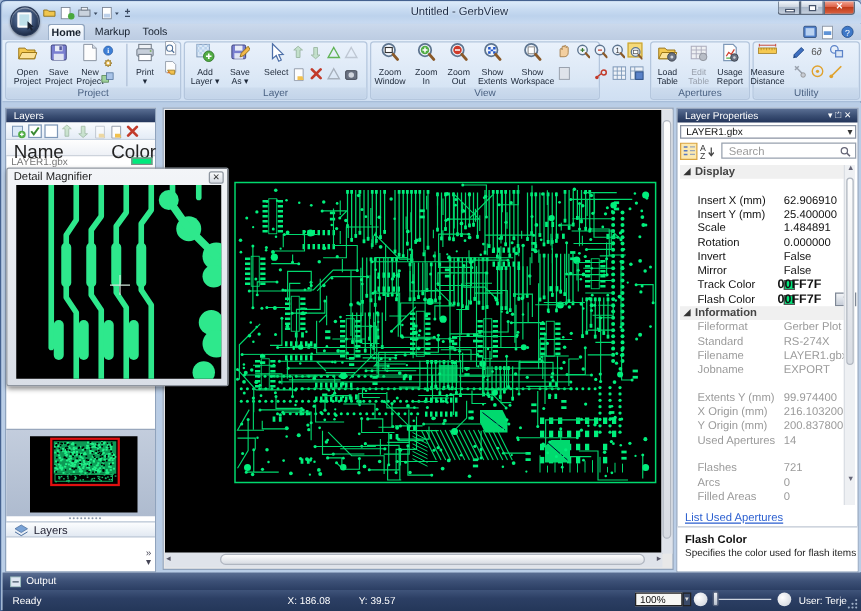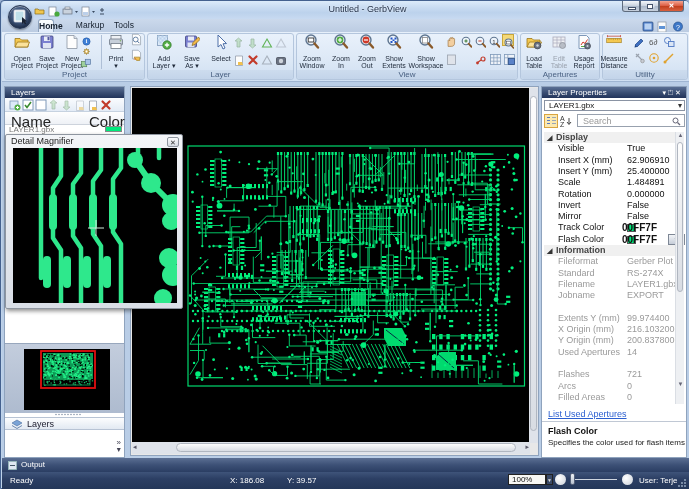--- a/index.html
+++ b/index.html
@@ -34,21 +34,21 @@
  border:1px solid #2a3a57;box-shadow:0 1px 2px rgba(0,0,0,.4), inset 0 1px 1px rgba(255,255,255,.5);
  z-index:30;}
 #appbtn svg{position:absolute;left:5px;top:5px;}
 
 #qat{position:absolute;left:33px;top:3px;height:13px;z-index:25;}
 
 #tabrow{position:absolute;left:1px;top:18px;width:687px;height:13px;
  background:linear-gradient(#cbd9ec,#bccce2);}
 .tab{position:absolute;top:0;height:13px;font-size:8.5px;color:#16202e;
  text-align:center;line-height:13px;}
-#tab-home{left:36px;width:16px;background:linear-gradient(#fdfefe,#eef4fb 50%,#dfeafa);
+#tab-home{left:36px;width:30px;background:linear-gradient(#fdfefe,#eef4fb 50%,#dfeafa);
  border:1px solid #8fa4bf;border-bottom:none;border-radius:3px 3px 0 0;font-weight:bold;}
 #tab-markup{left:70px;width:36px;}
 #tab-tools{left:107px;width:30px;}
 #tabicons{position:absolute;right:3px;top:1px;}
 
 #ribbon{position:absolute;left:1px;top:31px;width:687px;height:50px;
  background:linear-gradient(#e7f0fb,#dbe7f6 55%,#cfdff2);border-bottom:1px solid #9fb5d2;}
 .group{position:absolute;top:1px;height:47px;border:1px solid #b4c6dd;border-radius:3px;
  background:linear-gradient(#e9f1fb,#dce8f6 60%,#d0e0f2);}
 .glabel{position:absolute;left:0;bottom:0;width:100%;height:9px;font-size:8px;
@@ -177,21 +177,21 @@
       </svg>
     </div>
   </div>
   <div id="ribbon">
     <div class="group" style="left:2px;width:141px;">
       <div class="glabel">Project</div>
     </div>
     <div class="group" style="left:145px;width:147px;">
       <div class="glabel">Layer</div>
     </div>
-    <div class="group" style="left:294px;width:222px;">
+    <div class="group" style="left:294px;width:184px;">
       <div class="glabel">View</div>
     </div>
     <div class="group" style="left:518px;width:80px;">
       <div class="glabel">Apertures</div>
     </div>
     <div class="group" style="left:600px;width:86px;">
       <div class="glabel">Utility</div>
     </div>
     <div id="ribicons" style="position:absolute;left:0;top:0;width:687px;height:50px;">
         <div class="bigbtn" style="left:-2.0px;top:2px;width:44px;">
@@ -2638,24 +2638,20 @@
           <circle cx="3.5" cy="3.5" r="2.5" fill="none" stroke="#667" stroke-width="1"></circle>
           <line x1="5.5" y1="5.5" x2="8" y2="8" stroke="#667" stroke-width="1.2"></line>
         </svg>
       </div>
     </div>
     <div id="grid">
         <div class="grow gcat" style="top:0.0px;">
           <span style="position:absolute;left:3px;top:0px;font-size:7px;">◢</span>
           <span class="lab">Display</span>
         </div>
-        <div class="grow" style="top:11.3px;">
-          <span class="lab">Visible</span>
-          <span class="val">True</span>
-        </div>
         <div class="grow" style="top:22.6px;">
           <span class="lab">Insert X (mm)</span>
           <span class="val">62.906910</span>
         </div>
         <div class="grow" style="top:33.9px;">
           <span class="lab">Insert Y (mm)</span>
           <span class="val">25.400000</span>
         </div>
         <div class="grow" style="top:45.2px;">
           <span class="lab">Scale</span>

